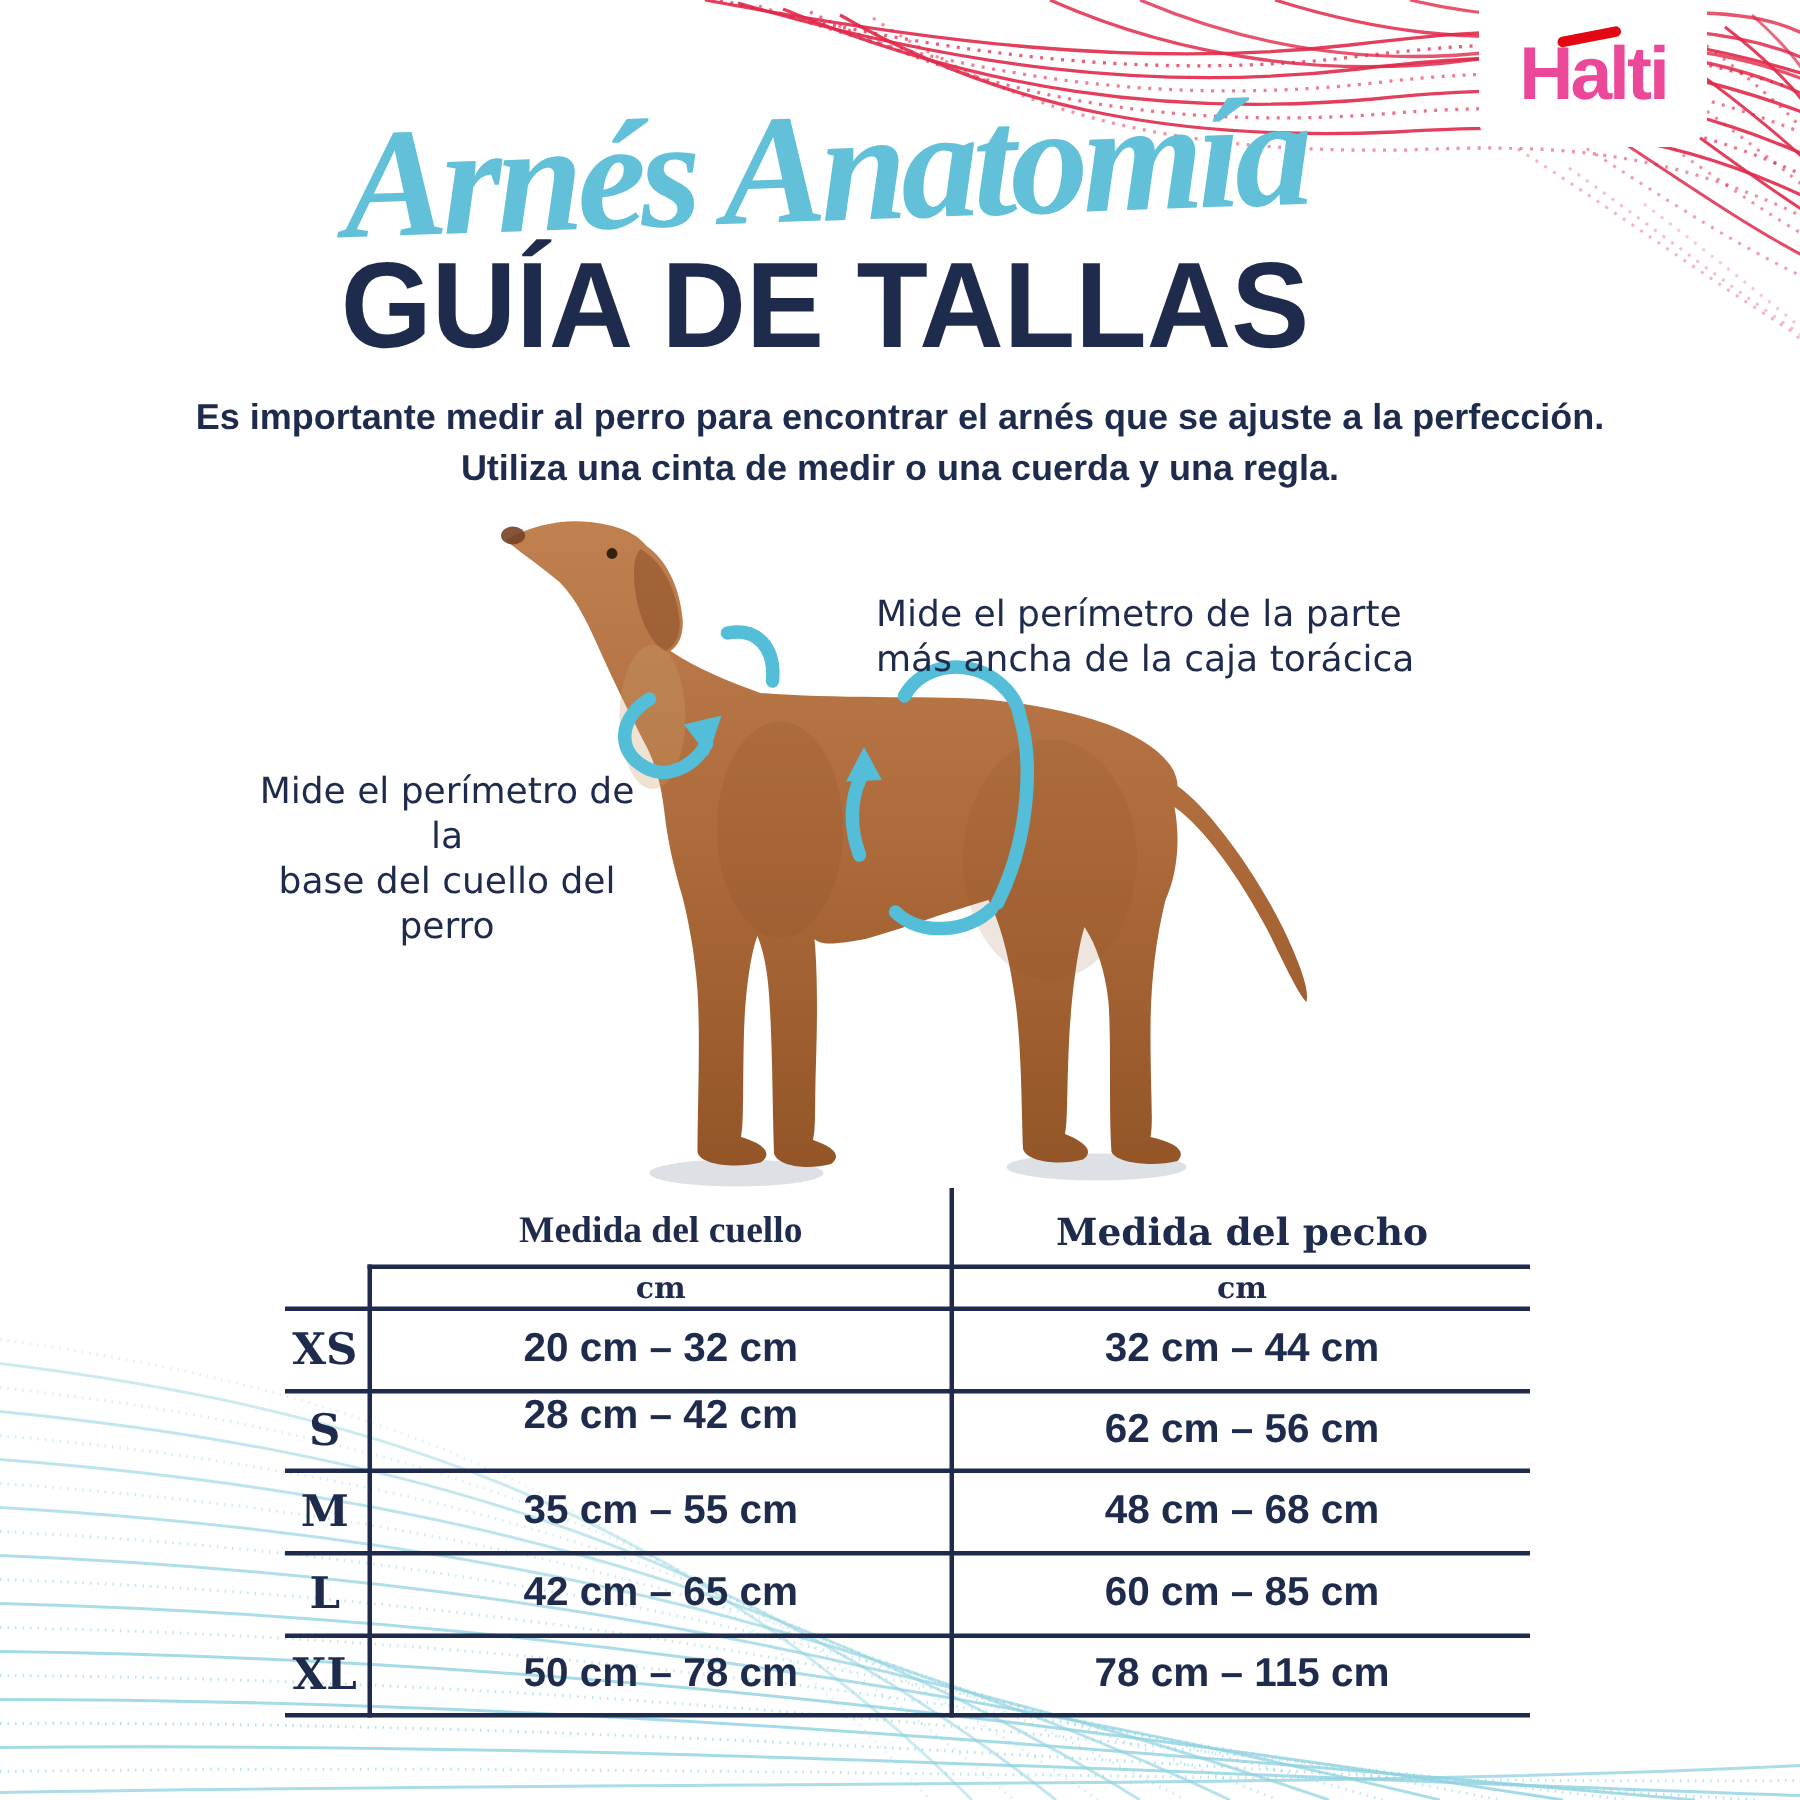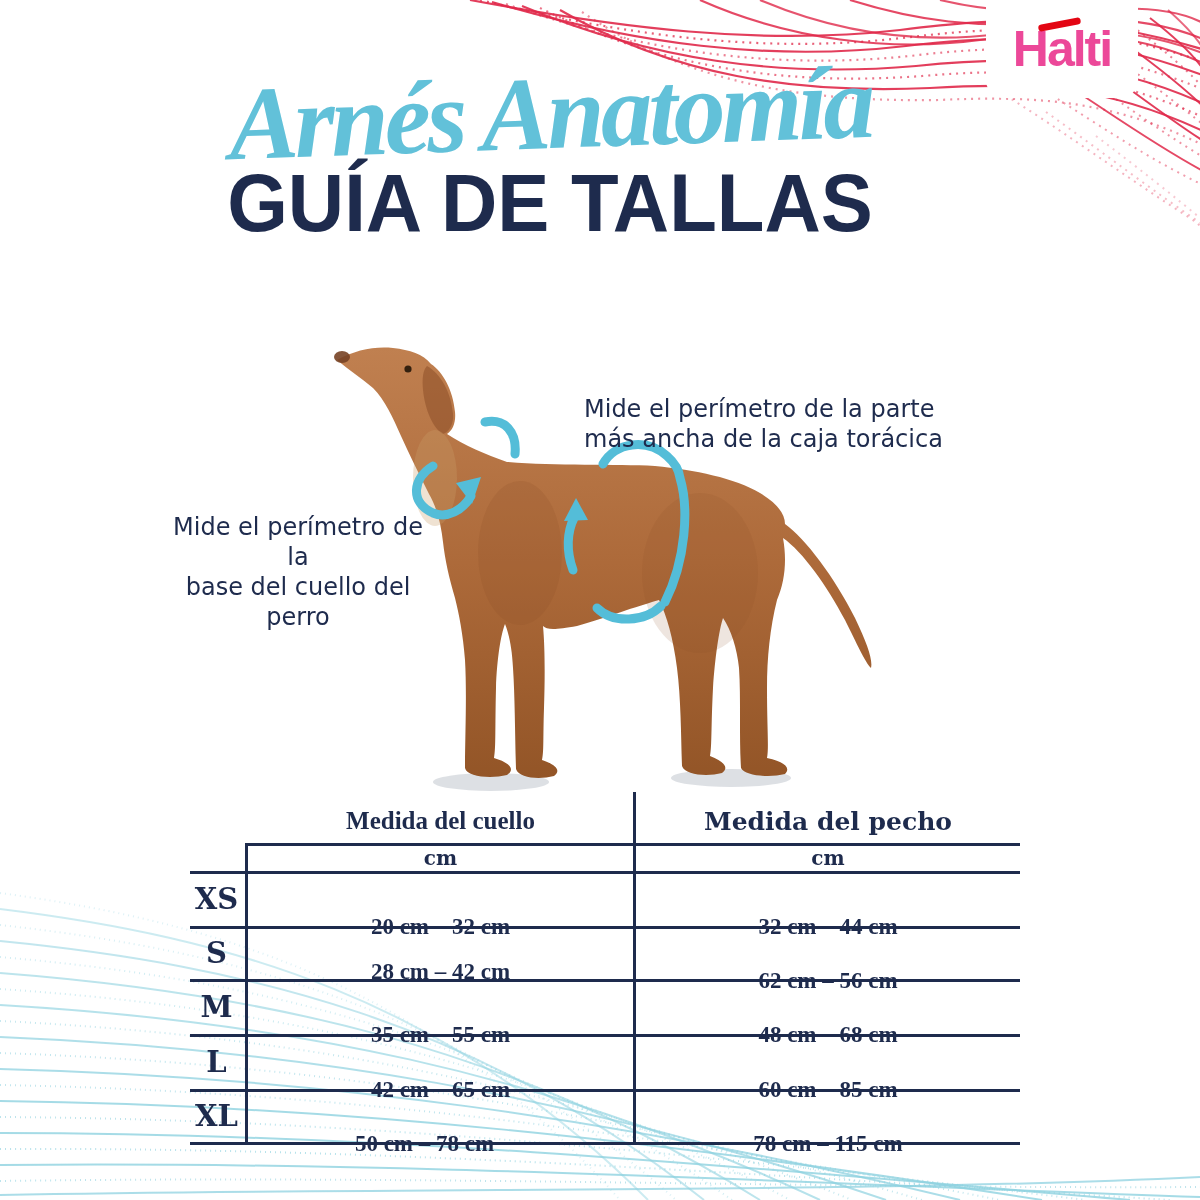--- a/index.html
+++ b/index.html
@@ -34,21 +34,21 @@
   .ann-neck{left:160px;top:512px;width:276px;text-align:center;}
 
   .dog-svg{left:315px;top:338px;width:588px;height:462px;z-index:3;}
 
   
   .tline{background:#1e2b4d;z-index:4;}
   .tcell{z-index:4;display:flex;align-items:center;justify-content:center;text-align:center;}
   .thead{font-family:"DejaVu Serif",serif;font-weight:bold;font-size:25px;color:#1e2b4d;}
   .tunit{font-family:"DejaVu Serif",serif;font-weight:bold;font-size:20px;color:#1e2b4d;}
   .tsize{font-family:"DejaVu Serif",serif;font-weight:bold;font-size:29px;color:#1e2b4d;}
-  .tval{font-family:Liberation Serif, serif;font-weight:bold;font-size:23px;color:#1e2b4d;margin-top:28px;}
+  .tval{font-family:Liberation Sans, sans-serif;font-weight:bold;font-size:27px;color:#1e2b4d;}
 </style>
 </head>
 <body>
 
 <div class="canvas">
 
   <svg class="abs waves-top" viewBox="0 0 1200 260">
     <g fill="none" stroke="#e0294a" stroke-width="2.2">
       <path d="M470 0 C620 28, 760 46, 900 30 C1000 18, 1080 12, 1205 50" opacity="0.9"></path>
       <path d="M480 0 C628 36, 764 54, 902 38 C1002 26, 1084 22, 1205 62" opacity="0.75" stroke-dasharray="2 5"></path>
@@ -104,20 +104,24 @@
     </g>
   </svg>
 
   <div class="abs logo-box">
     <div class="logo-text">Halti</div>
     <div class="logo-bar"></div>
   </div>
 
   <div class="abs script-title">Arnés Anatomía</div>
   <div class="abs main-title">GUÍA DE TALLAS</div>
+  <div class="abs intro">
+    <div>Es importante medir al perro para encontrar el arnés que se ajuste a la perfección.</div>
+    <div>Utiliza una cinta de medir o una cuerda y una regla.</div>
+  </div>
 
   <svg class="abs dog-svg" viewBox="0 0 588 462">
     <defs>
       <linearGradient id="fur" x1="0" y1="0" x2="0" y2="1">
         <stop offset="0" stop-color="#c08050"></stop>
         <stop offset="0.5" stop-color="#ad6a3a"></stop>
         <stop offset="1" stop-color="#935527"></stop>
       </linearGradient>
     </defs>
 
@@ -234,17 +238,17 @@
     <div class="abs tcell tval" style="left:248px;top:979px;width:385px;height:55px;">35 cm – 55 cm</div>
     <div class="abs tcell tval" style="left:636px;top:979px;width:384px;height:55px;">48 cm – 68 cm</div>
   </div>
   <div>
     <div class="abs tcell tsize" style="left:188px;top:1034px;width:57px;height:55px;">L</div>
     <div class="abs tcell tval" style="left:248px;top:1034px;width:385px;height:55px;">42 cm – 65 cm</div>
     <div class="abs tcell tval" style="left:636px;top:1034px;width:384px;height:55px;">60 cm – 85 cm</div>
   </div>
   <div>
     <div class="abs tcell tsize" style="left:188px;top:1089px;width:57px;height:53px;">XL</div>
-    <div class="abs tcell tval" style="left:232px;top:1089px;width:385px;height:53px;">50 cm – 78 cm</div>
+    <div class="abs tcell tval" style="left:248px;top:1089px;width:385px;height:53px;">50 cm – 78 cm</div>
     <div class="abs tcell tval" style="left:636px;top:1089px;width:384px;height:53px;">78 cm – 115 cm</div>
   </div>
 
 </div>
 
 </body></html>

